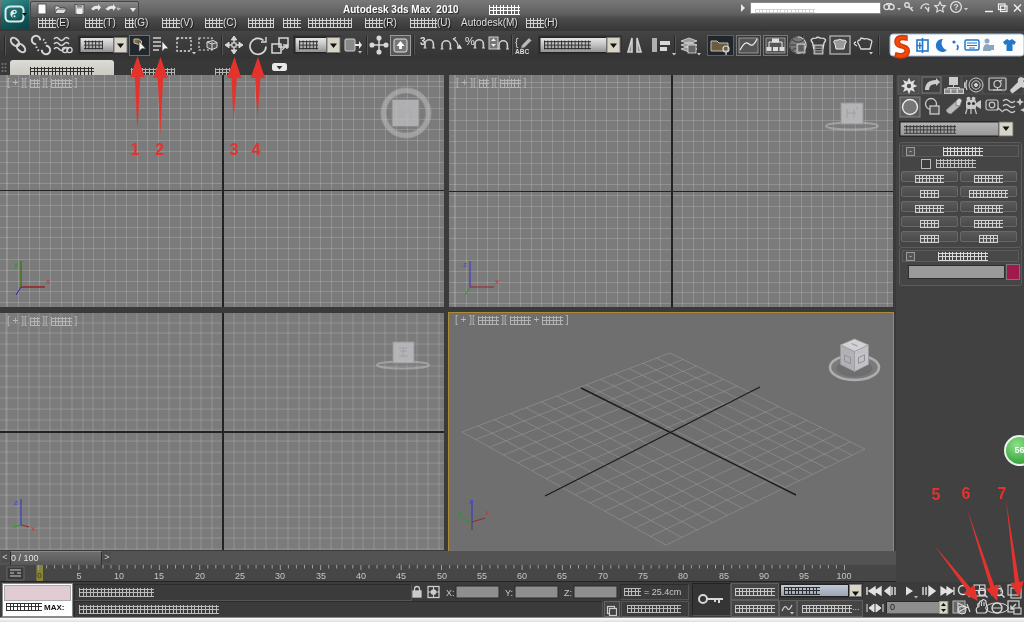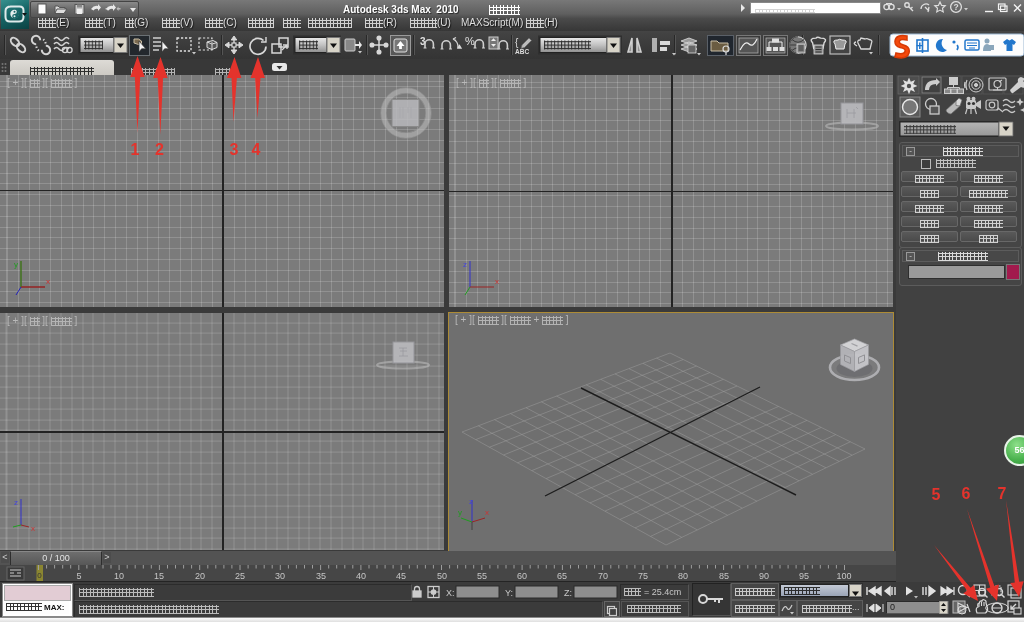--- a/index.html
+++ b/index.html
@@ -88,21 +88,21 @@
     <span class="mi" style="left:38px"><span class="zh zh11" style="width:18px"></span>(E)</span>
     <span class="mi" style="left:85px"><span class="zh zh11" style="width:18px"></span>(T)</span>
     <span class="mi" style="left:125px"><span class="zh zh11" style="width:9px"></span>(G)</span>
     <span class="mi" style="left:162px"><span class="zh zh11" style="width:18px"></span>(V)</span>
     <span class="mi" style="left:205px"><span class="zh zh11" style="width:18px"></span>(C)</span>
     <span class="mi" style="left:248px"><span class="zh zh11" style="width:26px"></span></span>
     <span class="mi" style="left:283px"><span class="zh zh11" style="width:18px"></span></span>
     <span class="mi" style="left:308px"><span class="zh zh11" style="width:44px"></span></span>
     <span class="mi" style="left:365px"><span class="zh zh11" style="width:18px"></span>(R)</span>
     <span class="mi" style="left:410px"><span class="zh zh11" style="width:27px"></span>(U)</span>
-    <span class="mi" style="left:461px">MAXScript(M)</span>
+    <span class="mi" style="left:461px">Autodesk(M)</span>
     <span class="mi" style="left:526px"><span class="zh zh11" style="width:18px"></span>(H)</span>
     <span id="wtitle" style="left:343px">Autodesk 3ds Max&nbsp; 2010</span>
     <span id="wtitle" style="left:489px;letter-spacing:0"><span class="zh zh11" style="width:31px;opacity:1"></span></span>
     <div id="searchwrap">
       <svg width="290" height="15" viewBox="0 0 290 15">
         <path d="M4 3 l4 4 l-4 4 z" fill="#e8e8e8"></path>
         <g transform="translate(146,0)">
           <circle cx="3.5" cy="6" r="2.6" fill="none" stroke="#ddd" stroke-width="1.4"></circle>
           <circle cx="8.5" cy="6" r="2.6" fill="none" stroke="#ddd" stroke-width="1.4"></circle>
           <path d="M3 2.5 l6 0" stroke="#ddd"></path>
@@ -565,21 +565,21 @@
         <span class="zh zh10 abs" style="left:35px;top:1px;width:50px;color:#e8e8e8;"></span>
       </div>
       <div class="abs" style="left:8px;top:17px;width:95px;height:12px;background:#9a9a9a;border:1px solid #2e2e2e;"></div>
       <div class="abs" style="left:106px;top:16px;width:12px;height:14px;background:#a21a4d;border:1px solid #777;"></div>
     </div>
 
     <div class="abs" style="left:108px;top:360px;width:31px;height:31px;border-radius:50%;background:radial-gradient(circle at 40% 30%,#8ee08a,#49b14d 60%,#2e8f36);border:2px solid #e8f4e8;box-sizing:border-box;color:#fff;font-size:9px;font-weight:bold;line-height:27px;text-align:center;">56</div>
   </div>
   <div id="timeslider">
     <div class="abs" style="left:1px;top:1px;width:8px;height:11px;background:#4c4c4c;color:#ccc;font-size:9px;line-height:11px;text-align:center;">&lt;</div>
-    <div class="abs" style="left:10px;top:0;width:90px;height:13px;background:linear-gradient(#6e6e6e,#575757);border:1px solid #2e2e2e;border-top-color:#888;color:#e4e4e4;font-size:9px;line-height:13px;text-align:center;">0 / 100</div>
+    <div class="abs" style="left:10px;top:0;width:90px;height:13px;background:linear-gradient(#6e6e6e,#575757);border:1px solid #2e2e2e;border-top-color:#888;color:#e4e4e4;font-size:9px;line-height:13px;text-align:left;">0 / 100</div>
     <div class="abs" style="left:103px;top:1px;width:8px;height:11px;background:#4c4c4c;color:#ccc;font-size:9px;line-height:11px;text-align:center;">&gt;</div>
   </div>
   <div id="trackbar">
     <svg width="896" height="17" viewBox="0 0 896 17">
       <rect x="0" y="0" width="896" height="16" fill="#464646"></rect>
       <rect x="0" y="16" width="896" height="1" fill="#242424"></rect>
       <g id="ticks" stroke="#9a9a9a" stroke-width="1"></g>
       <rect x="7" y="2" width="17" height="13" fill="#3a3a3a" stroke="#666"></rect>
       <path d="M10 5 l11 0 m-11 3 l4 0 m3 0 l4 0 m-11 3 l11 0" stroke="#ccc" stroke-width="1.2"></path>
       <rect x="36.5" y="0" width="6.5" height="16" fill="#8a8531"></rect>

